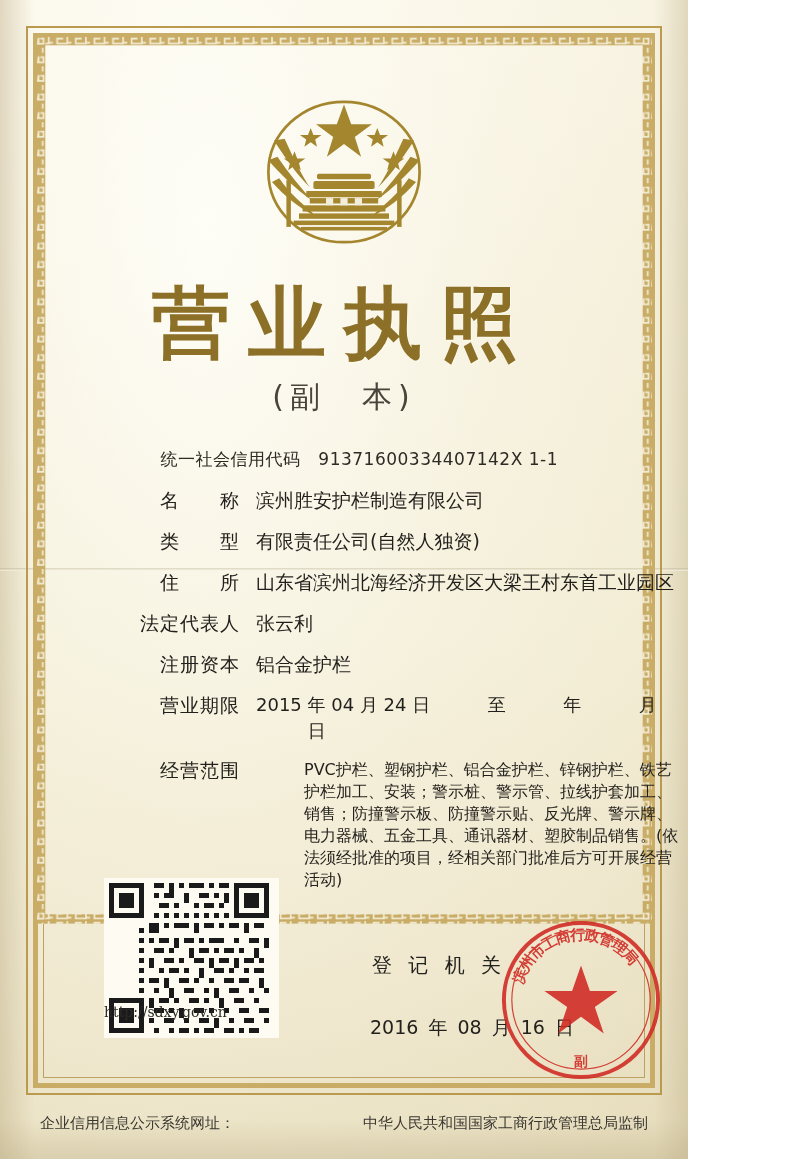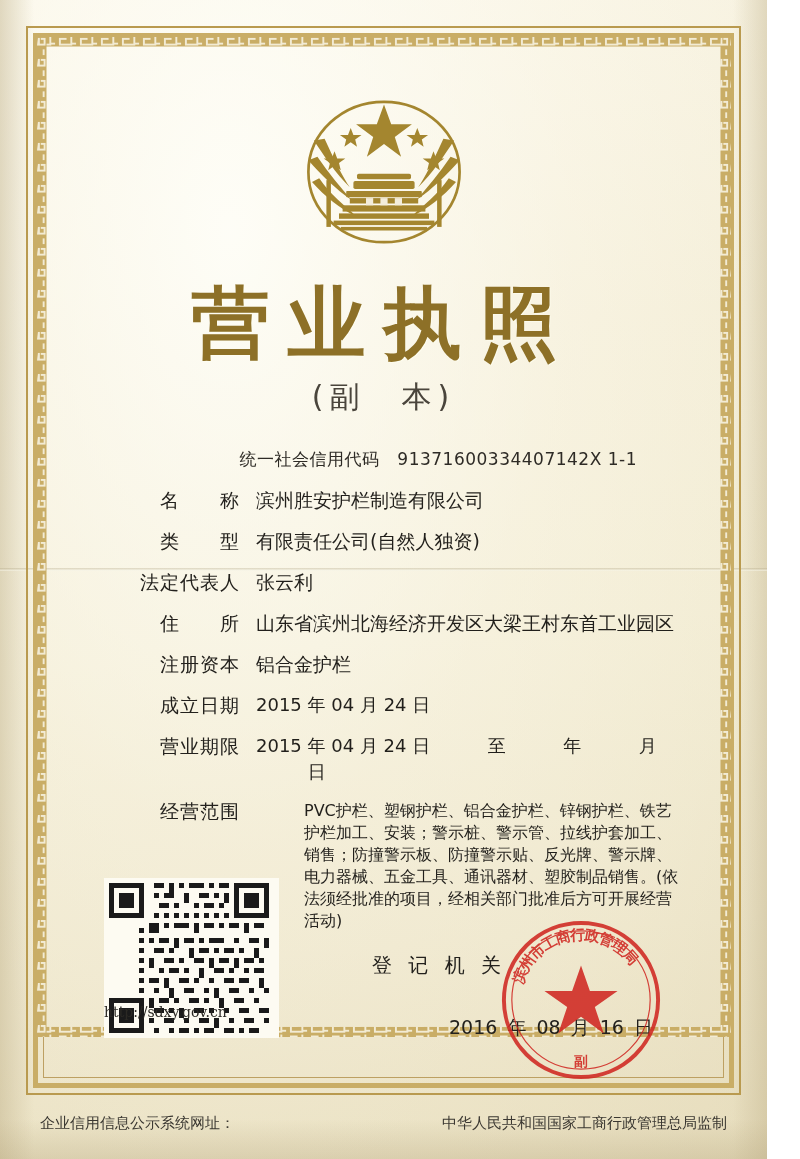--- a/index.html
+++ b/index.html
@@ -5,21 +5,21 @@
   html, body {
     margin: 0;
     padding: 0;
     background: #ffffff;
   }
   body {
     font-family: "Liberation Sans", sans-serif;
   }
   .page {
     position: relative;
-    width: 767px;
+    width: 688px;
     height: 1159px;
     overflow: hidden;
     background: #fde047;
   }
   
   .paper {
     position: absolute;
     inset: 0;
     background:
       radial-gradient(ellipse at 30% 20%, rgba(255,255,250,0.85) 0%, rgba(250,245,228,0.35) 45%, rgba(238,229,198,0.25) 75%, rgba(226,215,180,0.45) 100%),
@@ -314,45 +314,34 @@
       <div class="row-label">名　　称</div>
       <div class="row-value">滨州胜安护栏制造有限公司</div>
     </div>
 
     <div class="row">
       <div class="row-label">类　　型</div>
       <div class="row-value">有限责任公司(自然人独资)</div>
     </div>
 
     <div class="row">
+      <div class="row-label">住　　所</div>
+      <div class="row-value">山东省滨州北海经济开发区大梁王村东首工业园区</div>
+    </div>
+
+    <div class="row">
       <div class="row-label">法定代表人</div>
       <div class="row-value">张云利</div>
-    </div>
-
-    <div class="row">
-      <div class="row-label">住　　所</div>
-      <div class="row-value">山东省滨州北海经济开发区大梁王村东首工业园区</div>
     </div>
 
     <div class="row">
       <div class="row-label">注册资本</div>
       <div class="row-value">铝合金护栏</div>
     </div>
 
-    <div class="row">
-      <div class="row-label">成立日期</div>
-      <div class="row-value date-val">
-        <span>2015</span>
-        <span>年</span>
-        <span>04</span>
-        <span>月</span>
-        <span>24</span>
-        <span>日</span>
-      </div>
-    </div>
 
     <div class="row">
       <div class="row-label">营业期限</div>
       <div class="row-value date-val">
         <span>2015 年 04 月 24 日</span>
         <span class="date-gap"></span>
         <span>至</span>
         <span class="date-gap"></span>
         <span>年</span>
         <span class="date-gap"></span>

